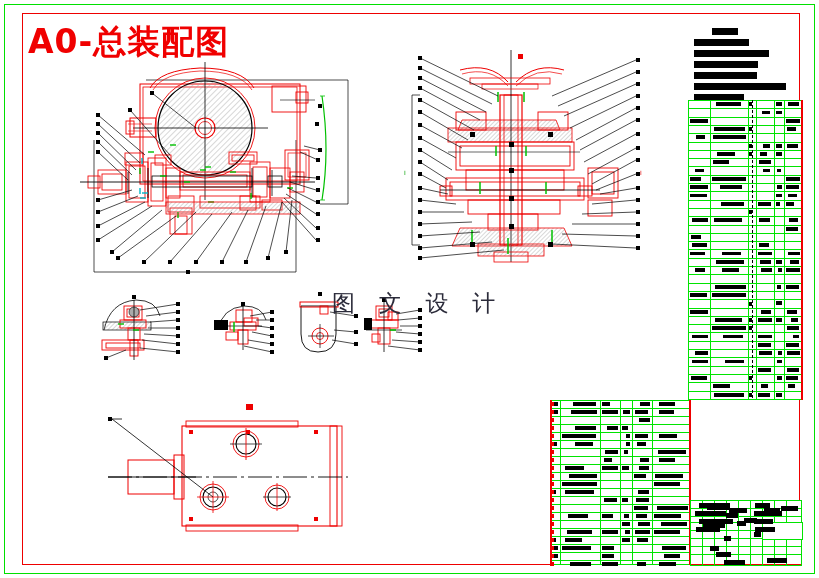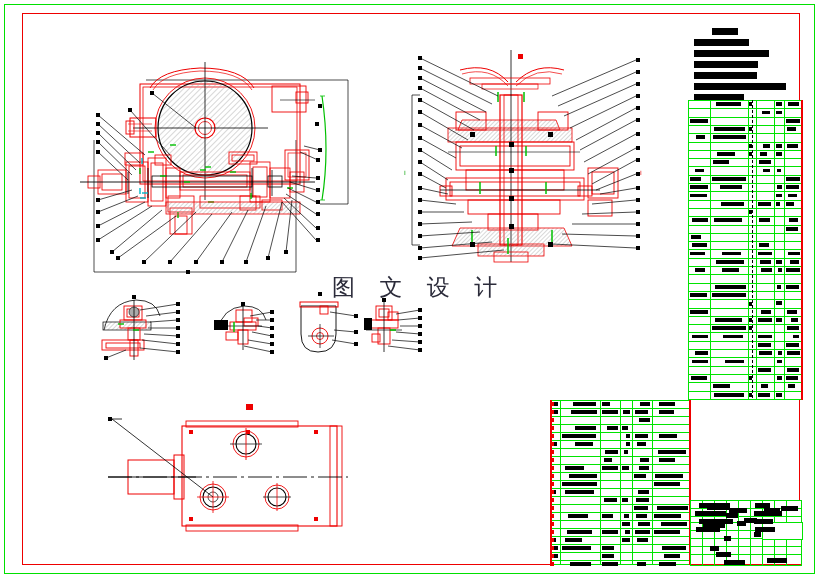--- a/index.html
+++ b/index.html
@@ -12,22 +12,22 @@
                 border:1.5px solid #00e000;box-sizing:border-box;}
   .red-border{position:absolute;left:22px;top:13px;width:778px;height:552px;
               border:1.5px solid #ee0000;box-sizing:border-box;}
 
   
   .title{position:absolute;left:28px;top:20px;color:#f00000;
          font-family:"DejaVu Sans",sans-serif;font-size:33px;font-weight:bold;
          letter-spacing:1px;white-space:nowrap;}
 
   
-  .watermark{position:absolute;left:332px;top:272px;color:#2b2b3a;
-             font-family:Liberation Sans, sans-serif;font-size:23px;
+  .watermark{position:absolute;left:332px;top:288px;color:#2b2b3a;
+             font-family:Liberation Serif, serif;font-size:23px;
              letter-spacing:9px;white-space:nowrap;}
 
   
   .layer{position:absolute;left:0;top:0;}
 
   
   .redact-group{position:absolute;}
   .bar{position:absolute;background:#000;}
 
   
@@ -41,20 +41,21 @@
 </style>
 </head>
 <body>
 
 <div id="stage">
 
   <div class="green-border"></div>
 
   <div class="red-border"></div>
 
+  <div class="title">A0-总装配图</div>
 
   <svg class="layer" width="819" height="578">
     <defs>
       <pattern id="hatch" width="4" height="4" patternTransform="rotate(45)" patternUnits="userSpaceOnUse">
         <line x1="0" y1="0" x2="0" y2="4" stroke="#9a9a9a" stroke-width="0.8"></line>
       </pattern>
       <pattern id="hatch2" width="3" height="3" patternTransform="rotate(45)" patternUnits="userSpaceOnUse">
         <line x1="0" y1="0" x2="0" y2="3" stroke="#8f8f8f" stroke-width="0.7"></line>
       </pattern>
       <g id="balloon">

